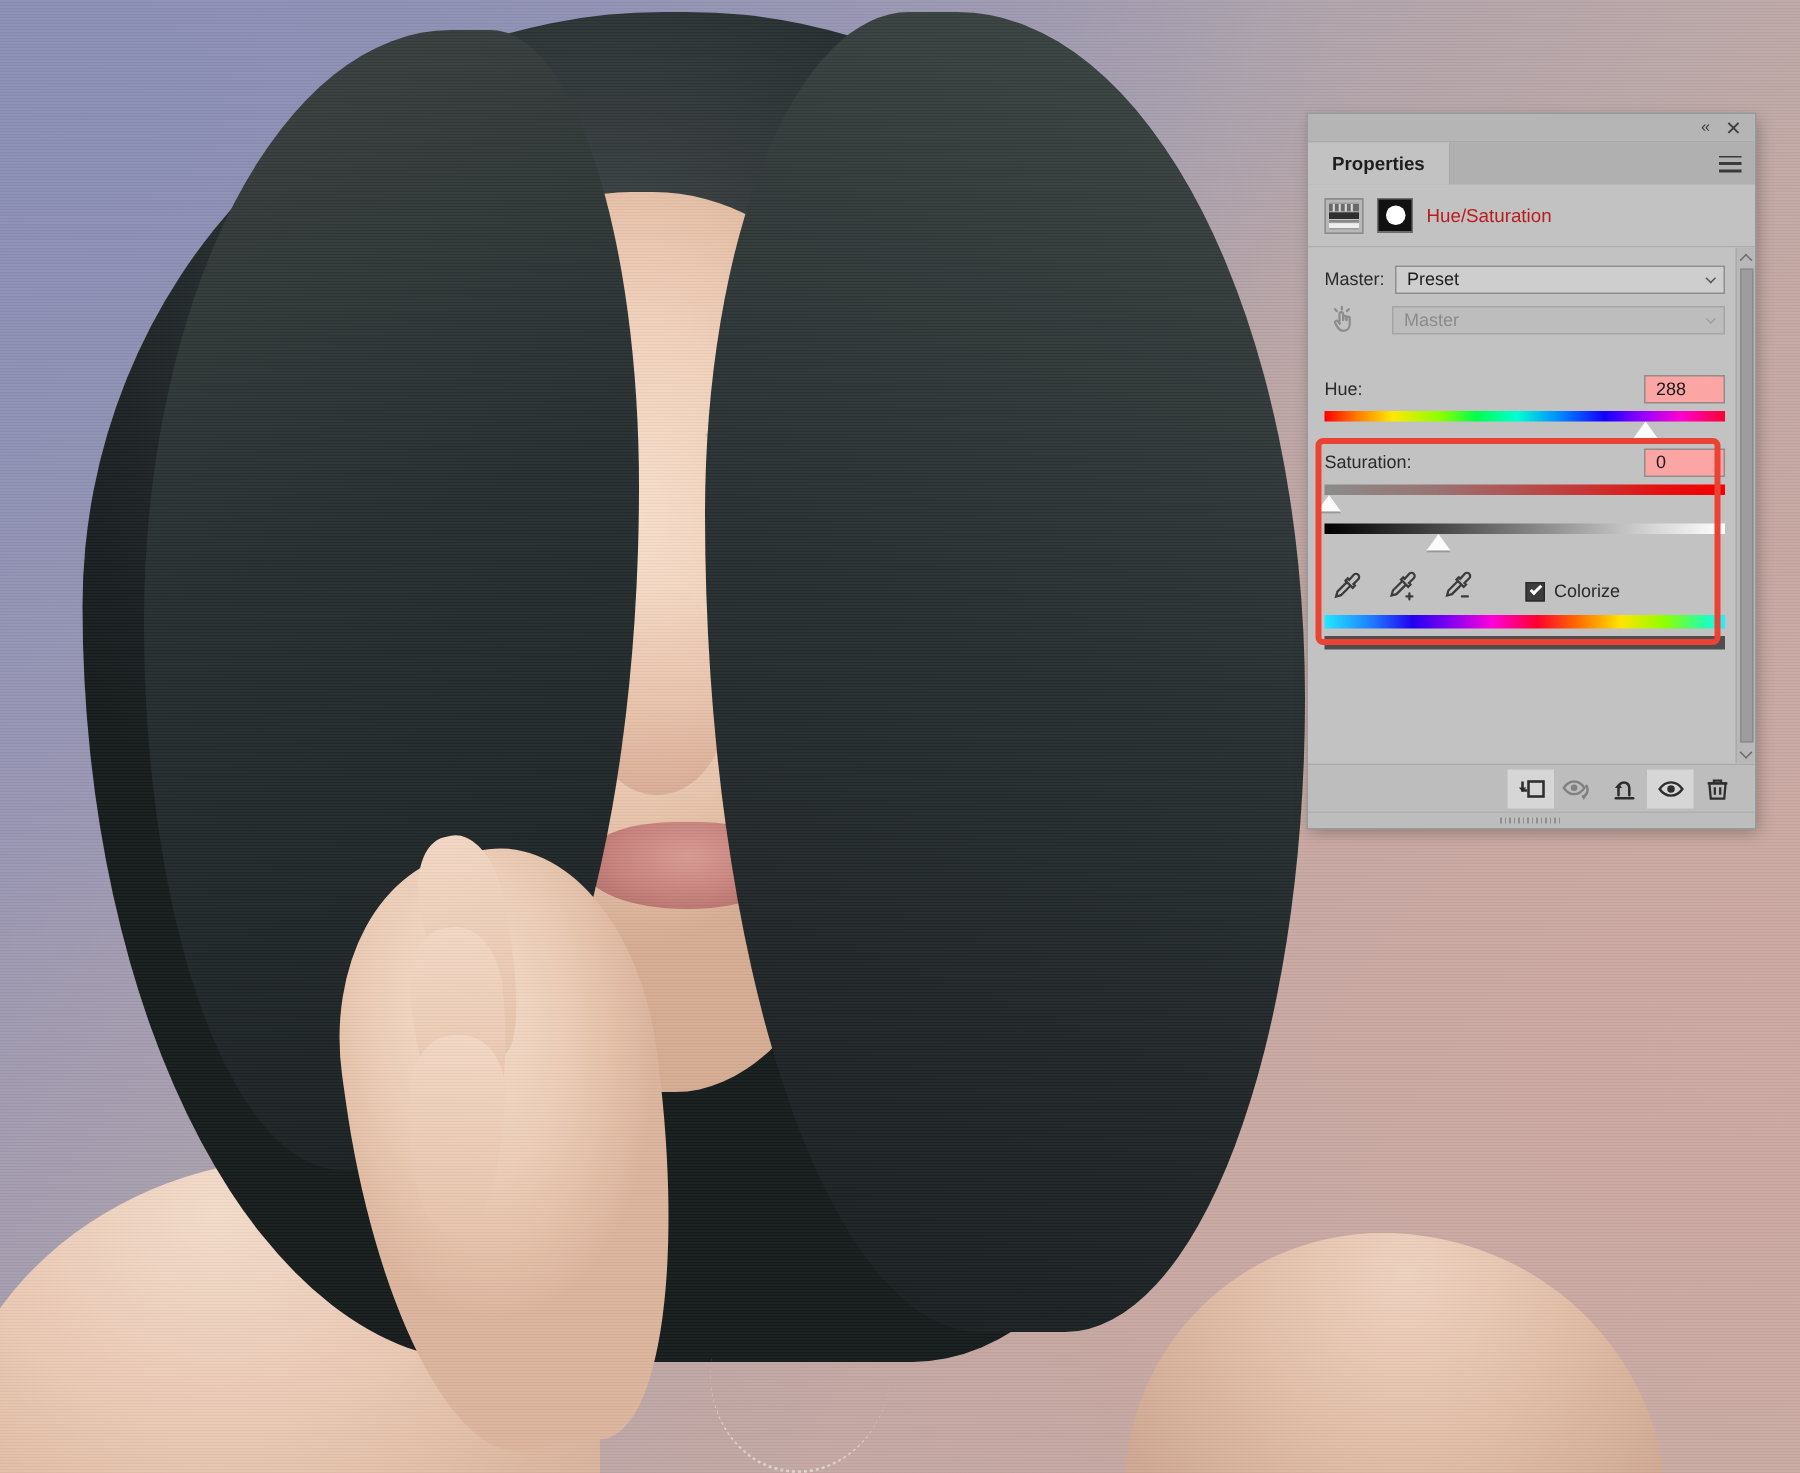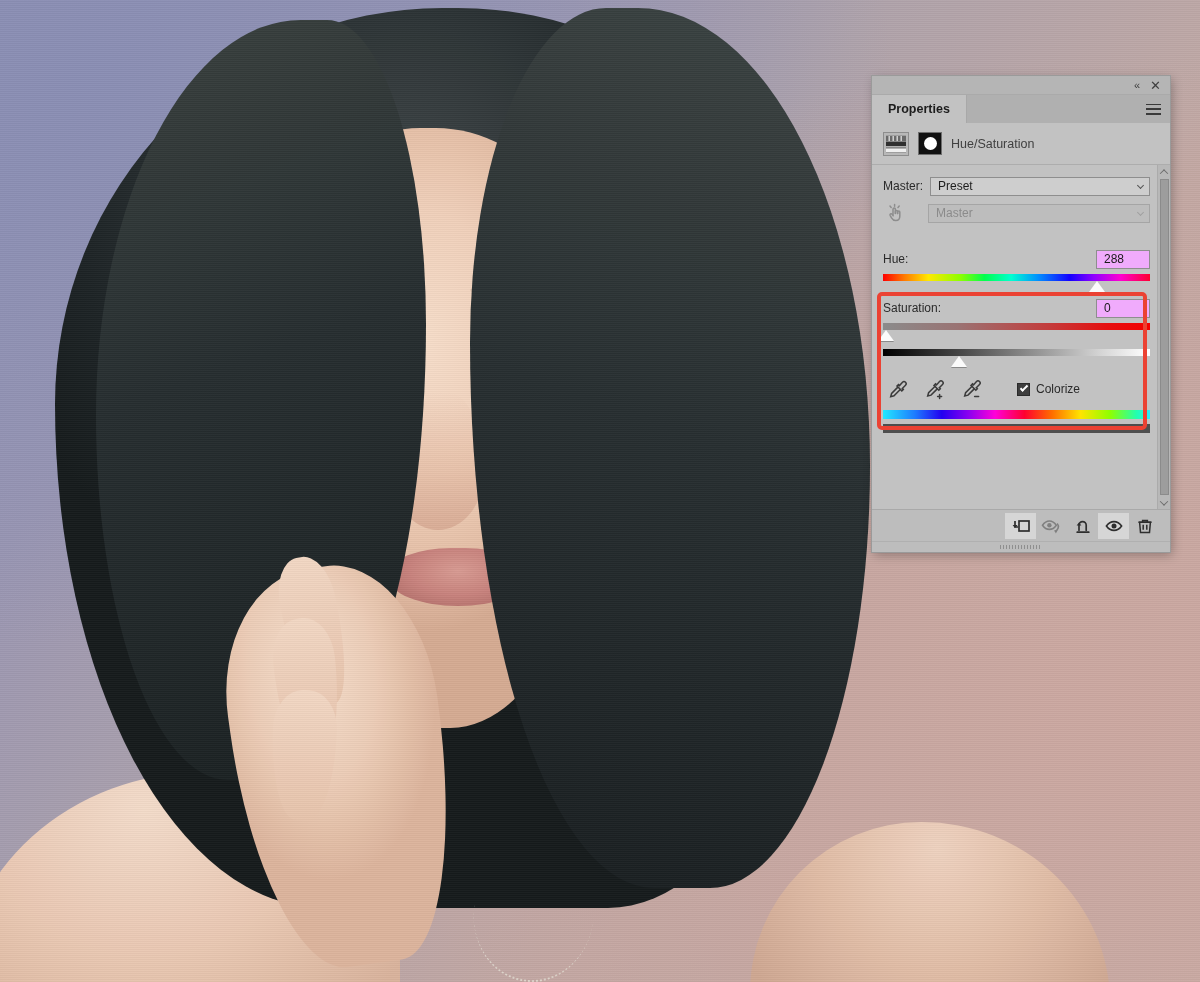--- a/index.html
+++ b/index.html
@@ -159,21 +159,21 @@
     width:26px; height:24px; border:1px solid #8d8d8d; background:#9e9e9e;
     display:flex; align-items:center; justify-content:center;
     box-shadow: inset 0 0 0 2px #b8b8b8;
   }
   #adj-thumb svg { display:block; }
   #mask-thumb {
     width:24px; height:23px; background:#111; border:1px solid #6e6e6e;
     display:flex; align-items:center; justify-content:center;
   }
   #mask-thumb .dot { width:13px; height:13px; border-radius:50%; background:#fff; }
-  #adj-title { font-size:12.5px; color:#404040; }
+  #adj-title { font-size:12.5px; color:#b91c1c; }
 
   
   #panel-body {
     flex:1; background:#c2c2c2; position:relative;
     padding:9px 0 0 0; overflow:hidden;
   }
   .row { display:flex; align-items:center; padding:0 20px 0 11px; height:24px; }
   .row-label { font-size:12px; color:#2a2a2a; }
 
   select.ps-select, .ps-select {
@@ -190,21 +190,21 @@
   #channel-select { flex:1; margin-left:9px; background:#bdbdbd; border-color:#a5a5a5; color:#8b8b8b; }
   #channel-select .chev { border-color:#a0a0a0; }
 
   #oia-icon { width:22px; height:22px; display:flex; align-items:center; justify-content:center; margin-left:2px; }
 
   
   .slider-block { padding:0 20px 0 11px; }
   .slider-head { display:flex; align-items:center; justify-content:space-between; height:22px; }
   .slider-head .lbl { font-size:12px; color:#2a2a2a; }
   .value-box {
-    width:54px; height:19px; background:#f0abfc; border:1px solid #8e8e8e;
+    width:54px; height:19px; background:#fca5a5; border:1px solid #8e8e8e;
     font-size:12px; color:#1a1a1a; display:flex; align-items:center;
     padding-left:7px;
   }
   .track-wrap { position:relative; height:21px; margin-top:1px; }
   .track { position:absolute; left:0; right:0; top:3px; height:7px; }
   #hue-track { background: linear-gradient(90deg,
       #fe0000 0%, #ff7a00 8%, #ffe800 17%, #8cff00 29%,
       #00ff4d 38%, #00ffd0 48%, #0090ff 58%, #1400ff 70%,
       #9000ff 79%, #ff00d0 89%, #fe0030 100%); }
   #sat-track { background: linear-gradient(90deg,#8b8b8b 0%, #9a7373 28%, #c33b3b 62%, #e60f0f 84%, #f40000 100%); }
@@ -213,21 +213,21 @@
     position:absolute; top:10px; width:0; height:0;
     border-left:8px solid transparent; border-right:8px solid transparent;
     border-bottom:11px solid #fbfbfb;
     filter: drop-shadow(0 1px 0 #8a8a8a);
     transform: translateX(-8px);
     cursor:pointer;
   }
 
   
   #tools-row {
-    display:flex; align-items:center; gap:16px;
+    display:flex; align-items:flex-end; gap:16px;
     padding:10px 20px 0 16px; height:34px;
   }
   .eyedropper { width:21px; height:21px; cursor:pointer; }
   #colorize-wrap { display:flex; align-items:center; gap:6px; margin-left:18px; cursor:pointer; }
   #colorize-box {
     width:13px; height:13px; background:#e8e8e8; border:1px solid #6f6f6f;
     display:flex; align-items:center; justify-content:center;
   }
   #colorize-box.checked { background:#3d3d3d; border-color:#2a2a2a; }
   #colorize-box .tick {

